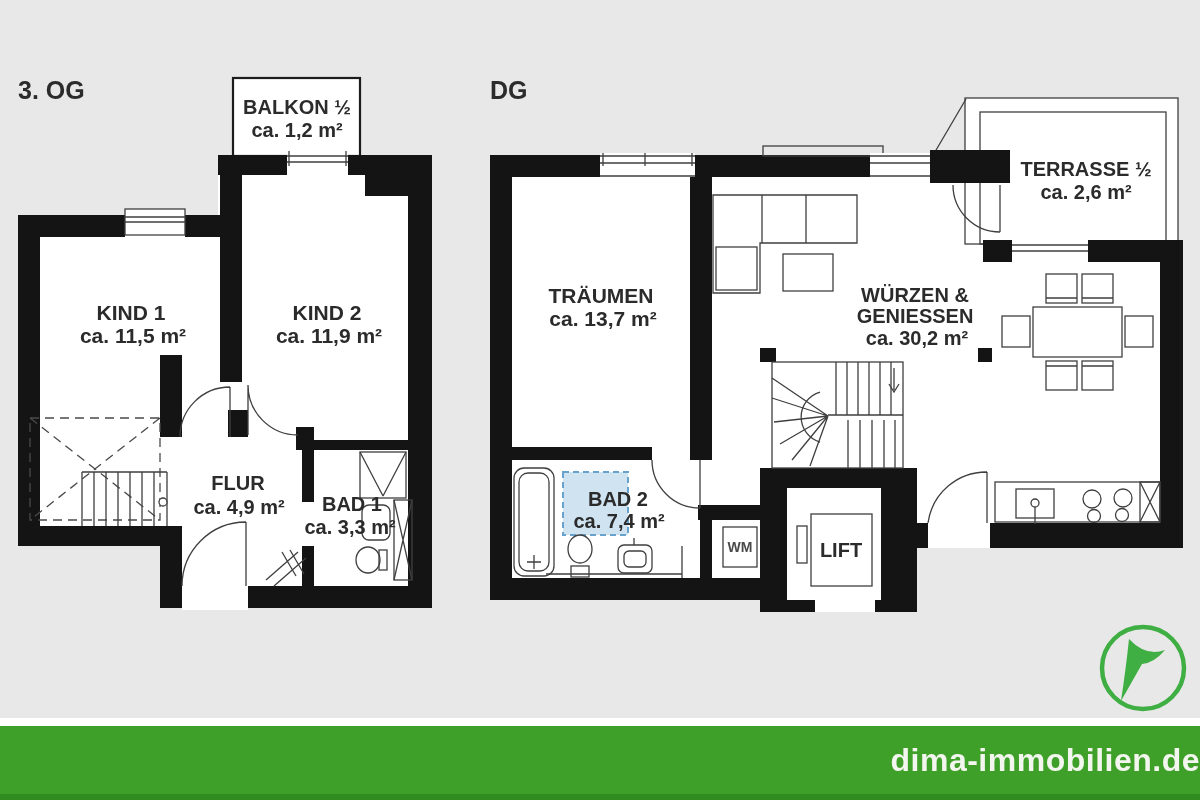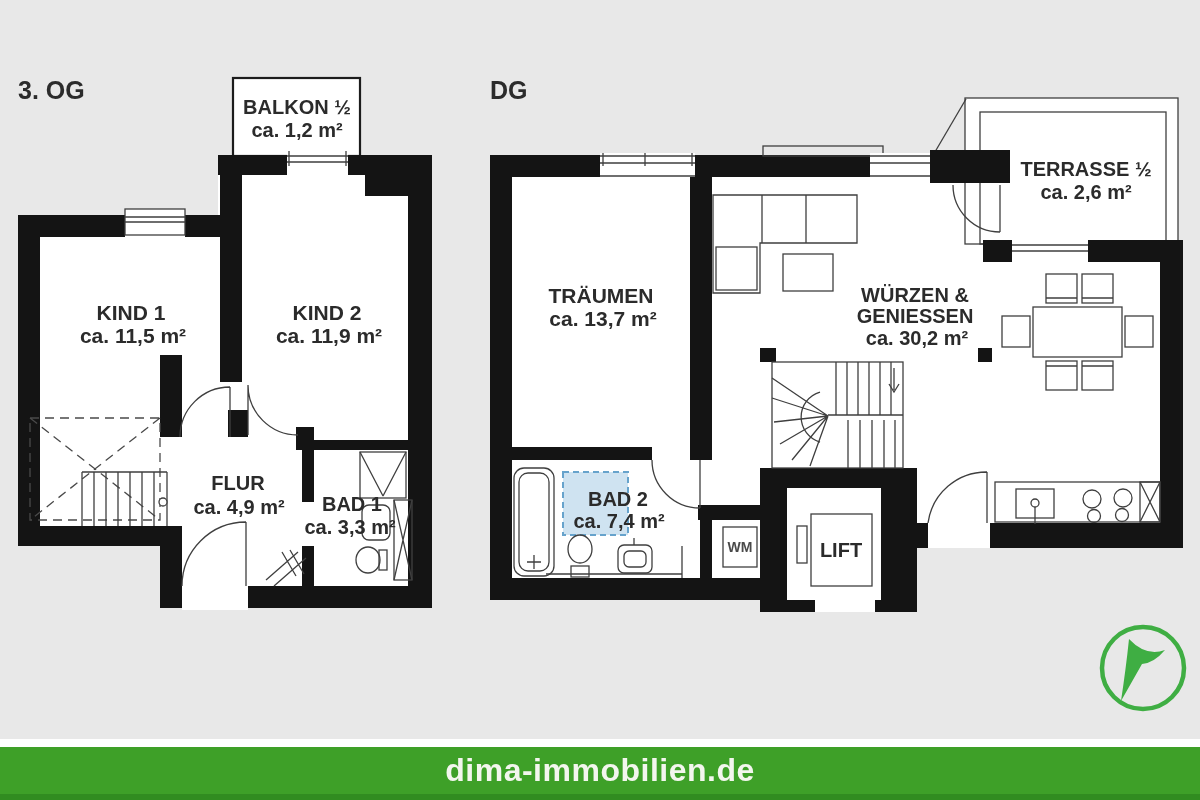--- a/index.html
+++ b/index.html
@@ -21,21 +21,21 @@
   .dash{fill:none;stroke:#4a4a4a;stroke-width:1.3;stroke-dasharray:9 6}
   .sky{fill:var(--skylight_fill);stroke:var(--skylight_border);stroke-width:2;stroke-dasharray:6 4}
   text{font-family:"Liberation Sans",sans-serif;font-weight:bold;fill:var(--text)}
   .t25{font-size:25px}
   .t21{font-size:21px;text-anchor:middle}
   .t20{font-size:20px;text-anchor:middle}
   .t14{font-size:14px;fill:#4a4a4a;text-anchor:middle}
   
   .footer{position:absolute;left:0;bottom:0;width:100%}
   .footer-gap{height:8px;background:#ffffff}
-  .footer-bar{height:47px;background:var(--green);display:flex;align-items:center;justify-content:center}
+  .footer-bar{height:68px;background:var(--green);display:flex;align-items:center;justify-content:flex-end}
   .footer-edge{height:6px;background:var(--green_dark)}
   .footer-bar span{color:var(--footer_text);font-size:32px;font-weight:700;letter-spacing:.5px}
 </style>
 </head>
 <body>
 
 <div class="stage">
 
 <svg class="plan-svg" width="1200" height="800" viewBox="0 0 1200 800">
 

